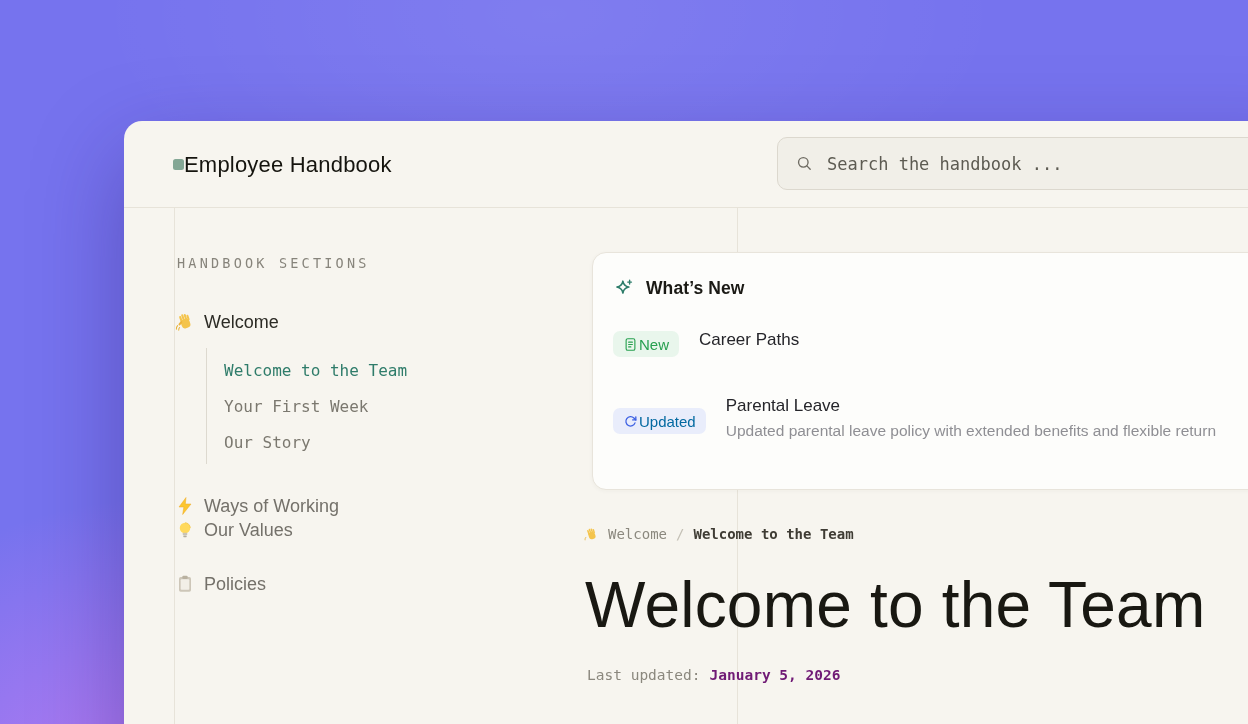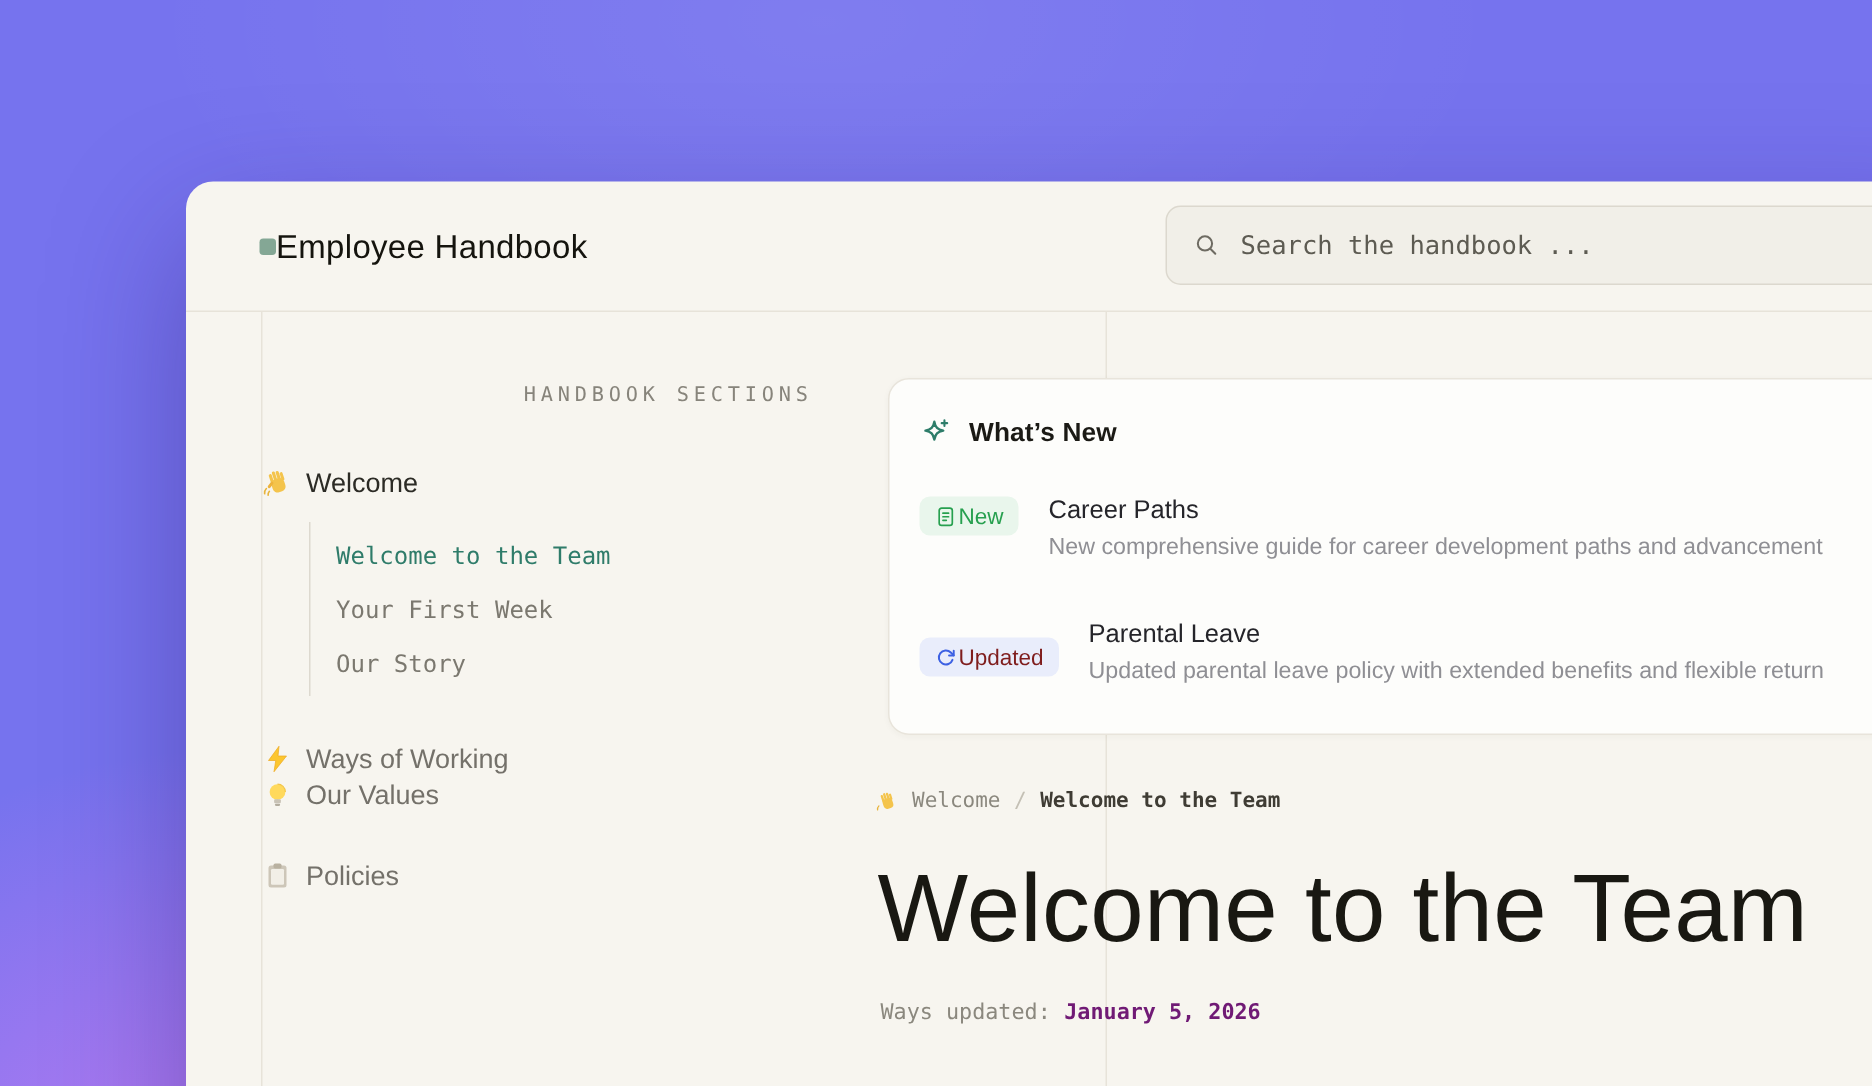--- a/index.html
+++ b/index.html
@@ -38,21 +38,21 @@
   .search input::placeholder { color:#5d5b52; opacity:1; }
 
   
   .vline { position:absolute; top:87px; bottom:0; width:1px; background:#e7e3d9; }
   .vline.left  { left:50px; }
   .vline.mid   { left:613px; }
 
   
   .nav { position:absolute; left:50px; top:87px; width:540px; }
   .nav-heading {
-    margin:47px 0 0 3px; font-size:13.5px; letter-spacing:3.2px; color:#87847b;text-align:center;
+    margin:47px 0 0 3px; font-size:13.5px; letter-spacing:3.2px; color:#87847b;
   }
   .nav-item {
     display:flex; align-items:center; gap:9px; height:24px; margin-left:1px;
     font-size:18px; color:#74716a; cursor:pointer;
   }
   .nav-item.first { margin-top:39px; }
   .nav-item.spaced { margin-top:30px; }
   .nav-item.active { color:#2c2b25; }
   .ico { width:20px; height:20px; flex:0 0 20px; display:flex; align-items:center; justify-content:center; }
   .ico svg { width:100%; height:100%; }
@@ -74,21 +74,21 @@
   .card-head { display:flex; align-items:center; gap:12px; }
   .card-title { font-size:17.5px; font-weight:700; color:#1b1a15; letter-spacing:.1px; }
   .wn-row { display:flex; align-items:flex-start; gap:20px; margin-top:31px; cursor:pointer; }
   .wn-row + .wn-row { margin-top:39px; }
   .badge {
     height:26px; padding:0 10px; border-radius:7px; flex:0 0 auto;
     display:flex; align-items:center; gap:1px; font-size:15px; font-weight:500; margin-top:1px;
   }
   .badge svg { width:15px; height:15px; }
   .badge.new { background:#e9f6ec; color:#27a04f; }
-  .badge.updated { background:#e9edfb; color:#7f1d1d;margin-top:12px; }
+  .badge.updated { background:#e9edfb; color:#0369a1;margin-top:12px; }
   .wn-title { font-size:17px; font-weight:500; color:#25252a; }
   .wn-desc { font-size:15.5px; color:#8f8f94; margin-top:6px; white-space:nowrap; }
 
   
   .breadcrumb {
     position:absolute; left:460px; top:405px; z-index:1;
     display:flex; align-items:center; gap:9px;
     font-family:"DejaVu Sans Mono", monospace; font-size:14px; color:#8b887e;
   }
   .breadcrumb .ico-sm { width:15px; height:15px; display:flex; }
@@ -205,21 +205,20 @@
     <div class="wn-row">
       <span class="badge new">
         <svg viewBox="0 0 24 24">
           <rect x="5" y="2.8" width="14" height="18.4" rx="2.6" fill="none" stroke="#27a04f" stroke-width="1.8"></rect>
           <path d="M9 8.2h6M9 12h6M9 15.8h3.6" stroke="#27a04f" stroke-width="1.8" stroke-linecap="round"></path>
         </svg>
         <span>New</span>
       </span>
       <div>
         <div class="wn-title">Career Paths</div>
-        <div class="wn-desc">New comprehensive guide for career development paths and advancement</div>
       </div>
     </div>
 
     <div class="wn-row">
       <span class="badge updated">
         <svg viewBox="0 0 24 24">
           <polyline points="20.5 4.5 20.5 9.5 15.5 9.5" fill="none" stroke="#3d61e3" stroke-width="2.1" stroke-linecap="round" stroke-linejoin="round"></polyline>
           <path d="M19.2 14.2a7.5 7.5 0 1 1-1.8-7.8l3.1 3.1" fill="none" stroke="#3d61e3" stroke-width="2.1" stroke-linecap="round"></path>
         </svg>
         <span>Updated</span>
@@ -245,17 +244,17 @@
       </svg>
     </span>
     <span class="link">Welcome</span>
     <span class="sep">/</span>
     <span class="current">Welcome to the Team</span>
   </div>
 
   <h1 class="page-title">Welcome to the Team</h1>
 
   <div class="updated-line">
-    <span>Ways updated:</span>
+    <span>Last updated:</span>
     <b>January 5, 2026</b>
   </div>
 
 </div>
 
 </body></html>

